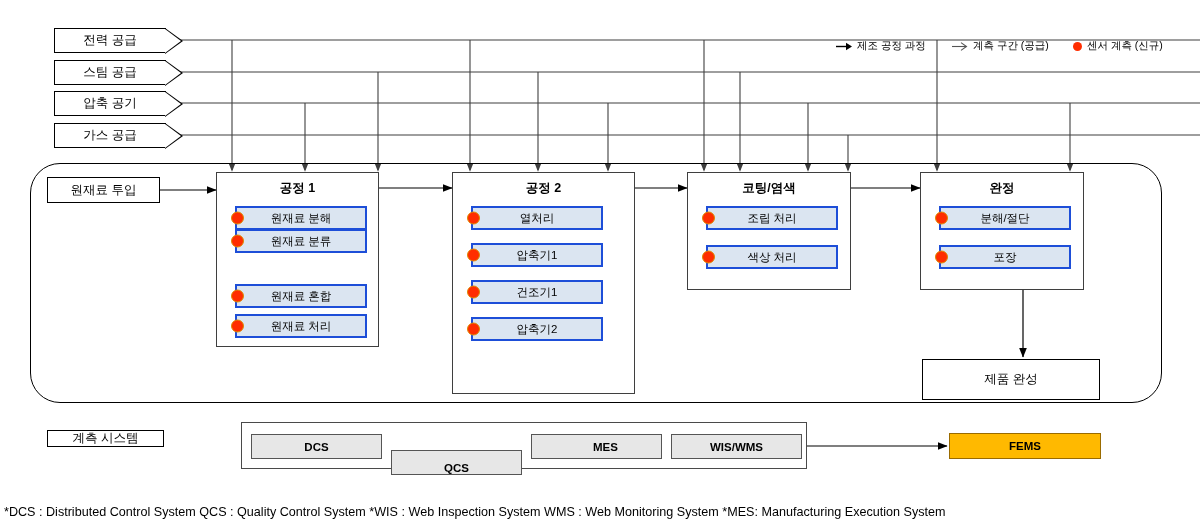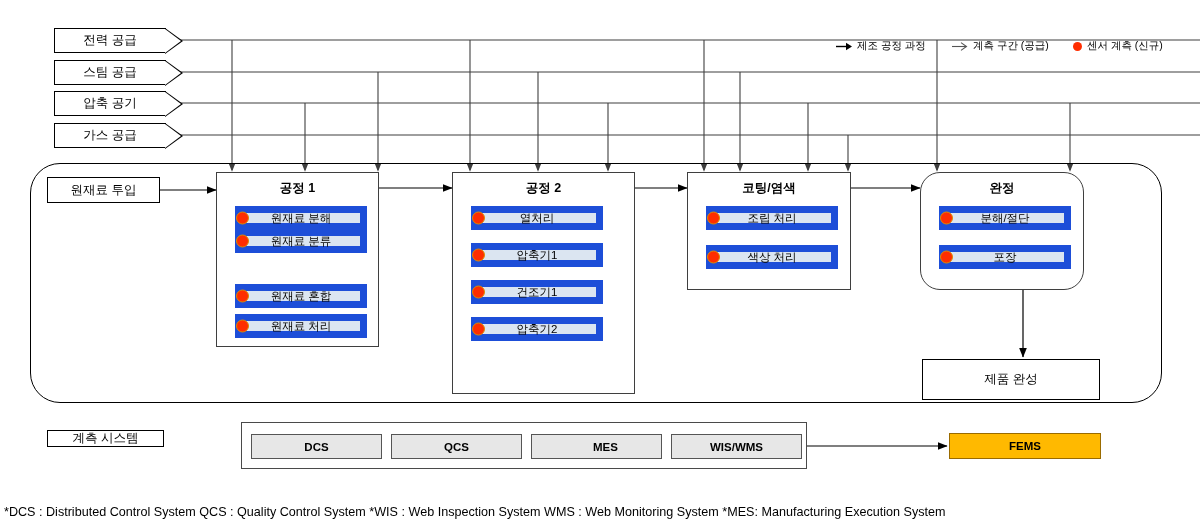--- a/index.html
+++ b/index.html
@@ -26,21 +26,21 @@
 
   
   .box{position:absolute;box-sizing:border-box;border:1px solid #000;background:#fff;
        display:flex;align-items:center;justify-content:center;font-size:12.5px;}
 
   
   .proc{position:absolute;box-sizing:border-box;border:1.4px solid #3f3f3f;background:#fff;}
   .proc-title{position:absolute;left:0;right:0;top:7px;text-align:center;font-size:12.5px;font-weight:bold;}
 
   
-  .step{position:absolute;box-sizing:border-box;border:7px solid #1d4ed8;background:#dbe5f1;
+  .step{position:absolute;box-sizing:border-box;border:2px solid #1d4ed8;background:#dbe5f1;
         display:flex;align-items:center;justify-content:center;font-size:11.5px;}
   .step .sdot{position:absolute;left:-6px;top:50%;transform:translateY(-50%);
         width:11px;height:11px;border-radius:50%;background:#ff2d00;border:1px solid #e08a00;}
 
   
   .sysgroup{position:absolute;box-sizing:border-box;border:1.4px solid #4a4a4a;background:#fff;}
   .sysbox{position:absolute;box-sizing:border-box;border:1.3px solid #555;background:#e7e7e7;
         display:flex;align-items:center;justify-content:center;font-size:11.5px;font-weight:bold;}
   .fems{position:absolute;box-sizing:border-box;border:1.3px solid #9a6b00;background:#ffb900;
         display:flex;align-items:center;justify-content:center;font-size:11.5px;font-weight:bold;}
@@ -196,21 +196,21 @@
     <div class="step" style="left:18px;top:33px;width:132px;height:24px;">
       <span class="sdot"></span>
       <span>조립 처리</span>
     </div>
     <div class="step" style="left:18px;top:72px;width:132px;height:24px;">
       <span class="sdot"></span>
       <span>색상 처리</span>
     </div>
   </div>
 
-  <div class="proc" style="left:920px;top:172px;width:164px;height:118px;border-radius:20px;">
+  <div class="proc" style="left:920px;top:172px;width:164px;height:118px;">
     <div class="proc-title">완정</div>
     <div class="step" style="left:18px;top:33px;width:132px;height:24px;">
       <span class="sdot"></span>
       <span>분해/절단</span>
     </div>
     <div class="step" style="left:18px;top:72px;width:132px;height:24px;">
       <span class="sdot"></span>
       <span>포장</span>
     </div>
   </div>
@@ -220,21 +220,21 @@
   </div>
 
   <div class="box" style="left:47px;top:430px;width:117px;height:17px;">
     <span>계측 시스템</span>
   </div>
 
   <div class="sysgroup" style="left:241px;top:422px;width:566px;height:47px;">
     <div class="sysbox" style="left:9px;top:11px;width:131px;height:25px;">
       <span>DCS</span>
     </div>
-    <div class="sysbox" style="left:149px;top:11px;width:131px;height:25px;">
+    <div class="sysbox" style="left:149px;top:27px;width:131px;height:25px;align-items:flex-end;">
       <span>QCS</span>
     </div>
     <div class="sysbox" style="left:289px;top:11px;width:131px;height:25px;padding-left:18px;">
       <span>MES</span>
     </div>
     <div class="sysbox" style="left:429px;top:11px;width:131px;height:25px;">
       <span>WIS/WMS</span>
     </div>
   </div>
 

